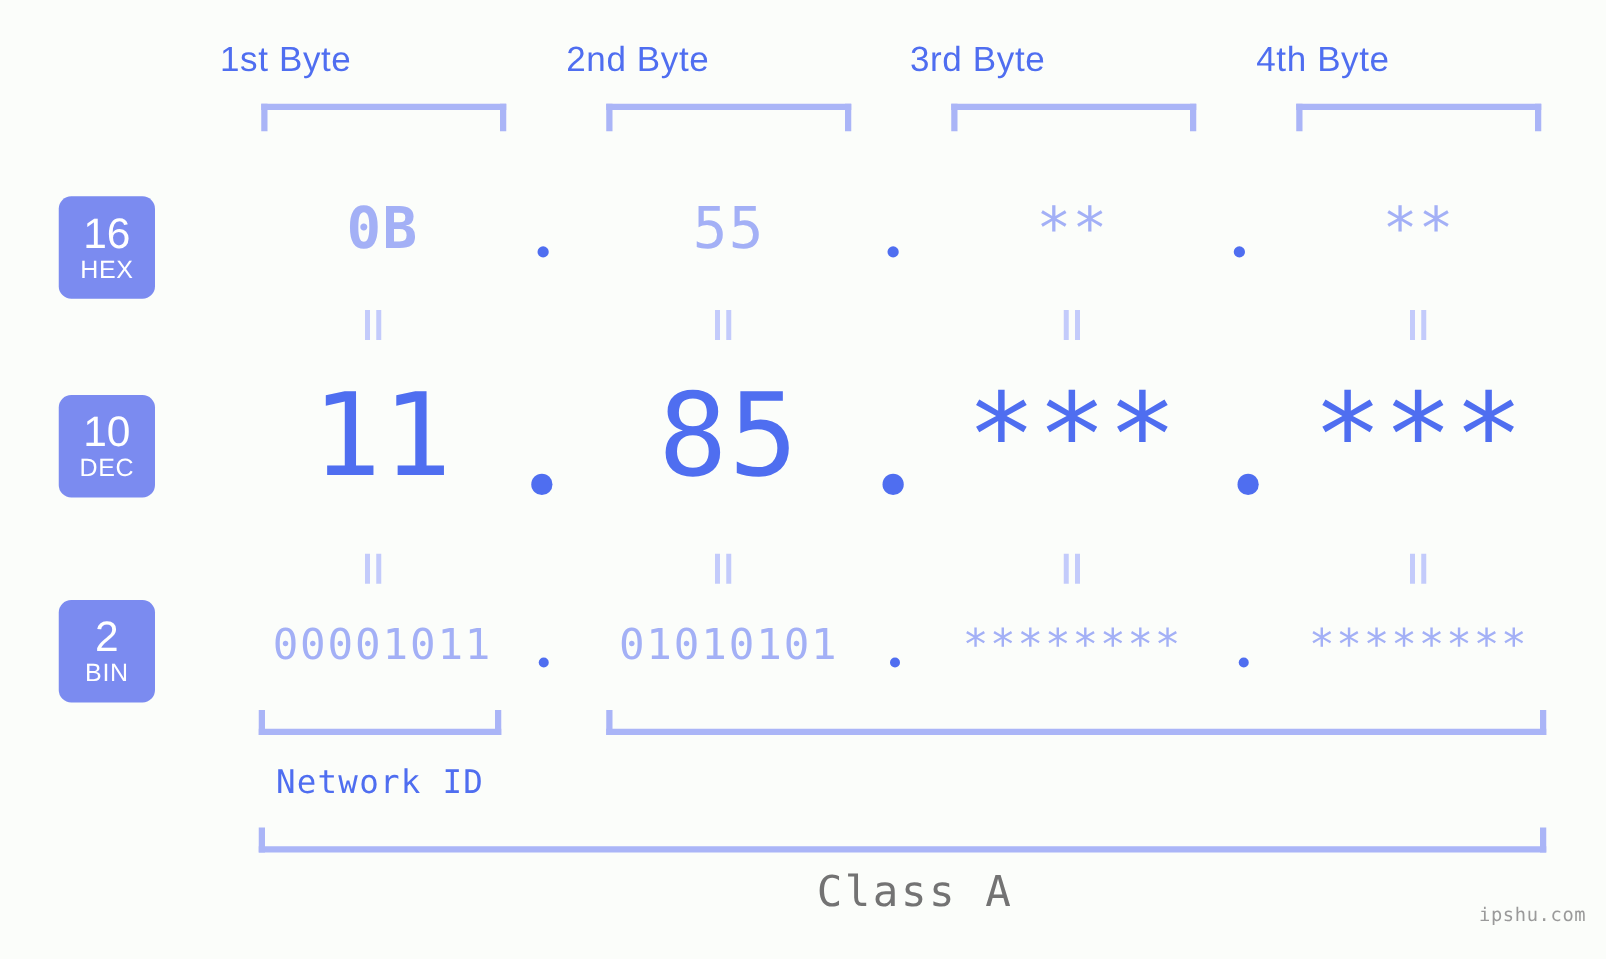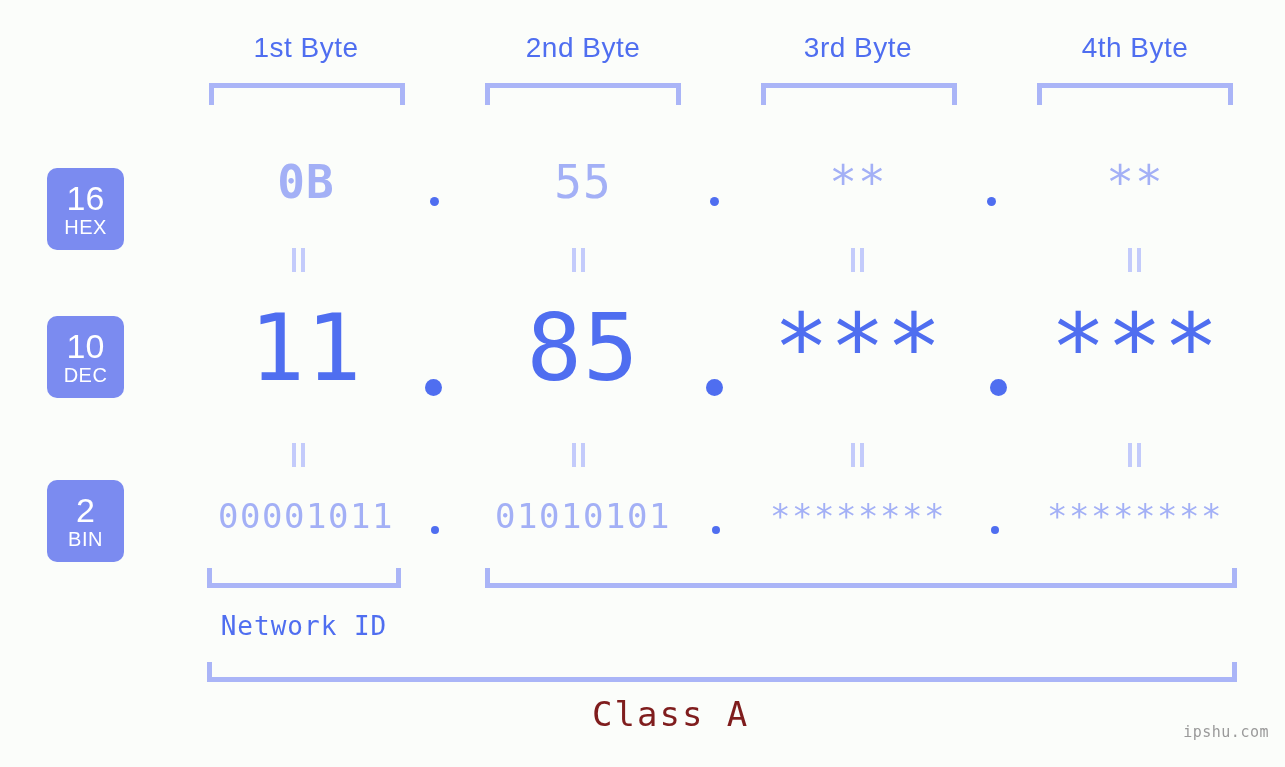--- a/index.html
+++ b/index.html
@@ -17,21 +17,21 @@
     position: relative;
     width: 1285px;
     height: 767px;
   }
 
   
   .byte-label {
     position: absolute;
     top: 32px;
     width: 260px;
-    text-align: center;
+    text-align: left;
     font-family: "Liberation Sans", sans-serif;
     font-size: 28px;
     color: #4f6ef0;
     letter-spacing: 0.5px;
     white-space: nowrap;
   }
 
   
   .bracket-down {
     position: absolute;
@@ -135,23 +135,24 @@
     text-align: center;
     font-family: "DejaVu Sans Mono", monospace;
     font-size: 26px;
     color: #4f6ef0;
     white-space: nowrap;
     letter-spacing: 1px;
   }
 
   .class-label {
     position: absolute;
+    text-align: center;
     font-family: "DejaVu Sans Mono", monospace;
     font-size: 34px;
-    color: #7f1d1d;
+    color: #737373;
     white-space: nowrap;
     letter-spacing: 2px;
   }
 
   .watermark {
     position: absolute;
     right: 16px;
     bottom: 26px;
     font-family: "DejaVu Sans Mono", monospace;
     font-size: 15px;
@@ -167,21 +168,21 @@
   <div class="byte-label" style="left:176px;">1st Byte</div>
   <div class="byte-label" style="left:453px;">2nd Byte</div>
   <div class="byte-label" style="left:728px;">3rd Byte</div>
   <div class="byte-label" style="left:1005px;">4th Byte</div>
 
   <div class="bracket-down" style="left:209px;  top:83px; width:196px;"></div>
   <div class="bracket-down" style="left:485px;  top:83px; width:196px;"></div>
   <div class="bracket-down" style="left:761px;  top:83px; width:196px;"></div>
   <div class="bracket-down" style="left:1037px; top:83px; width:196px;"></div>
 
-  <div class="badge" style="top:168px;">
+  <div class="badge" style="top:157px;">
     <span class="num">16</span>
     <span class="nm">HEX</span>
   </div>
   <div class="badge" style="top:316px;">
     <span class="num">10</span>
     <span class="nm">DEC</span>
   </div>
   <div class="badge" style="top:480px;">
     <span class="num">2</span>
     <span class="nm">BIN</span>

